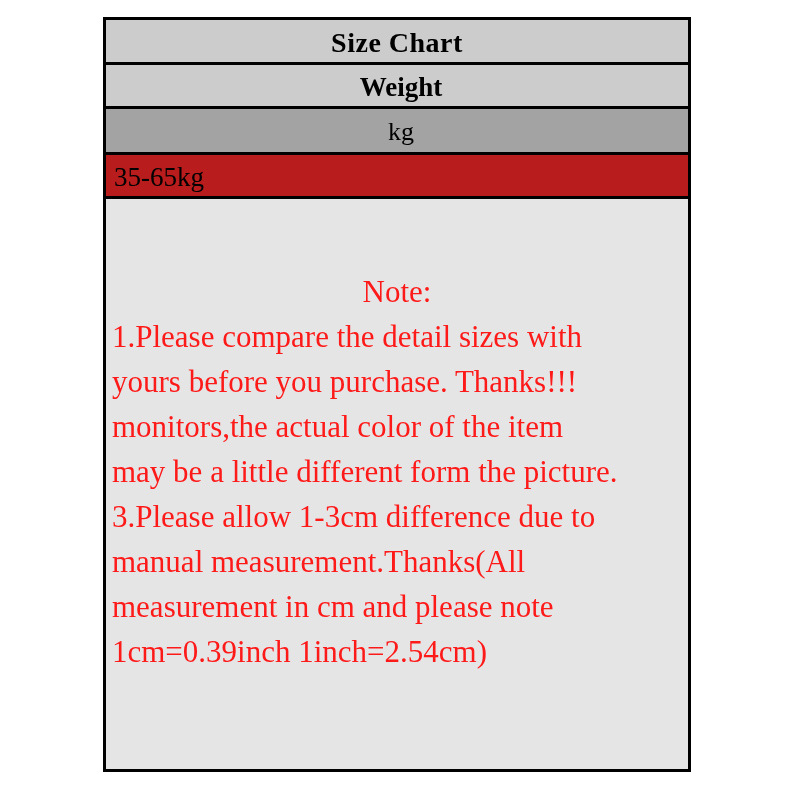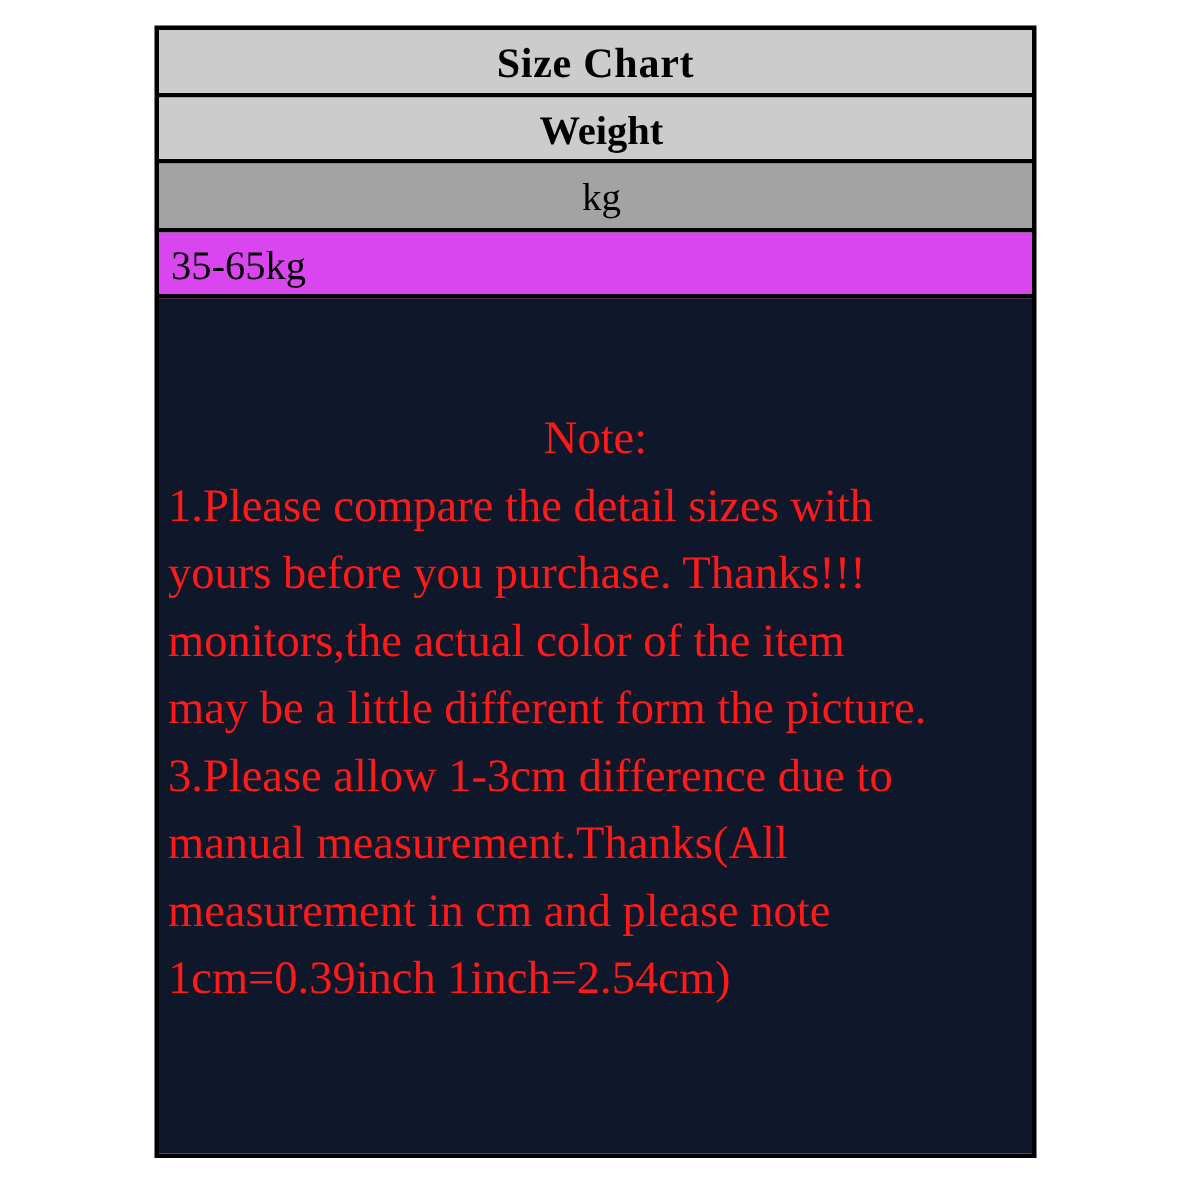--- a/index.html
+++ b/index.html
@@ -57,30 +57,30 @@
   .row-unit {
     background: #a3a3a3;
     height: 46px;
     line-height: 46px;
     text-align: center;
     font-size: 26px;
     color: #000000;
     padding-left: 8px;
   }
   .row-value {
-    background: #d946ef;
+    background: #b91c1c;
     height: 44px;
     line-height: 44px;
     text-align: left;
     font-size: 27px;
     color: #000000;
     padding-left: 8px;
   }
   .note-area {
-    background: #0f172a;
+    background: #e5e5e5;
     padding: 0 6px;
     height: 570px;
     display: flex;
     flex-direction: column;
     align-items: center;
     justify-content: flex-start;
   }
   .note-title {
     color: #ff1a1a;
     font-size: 31px;

